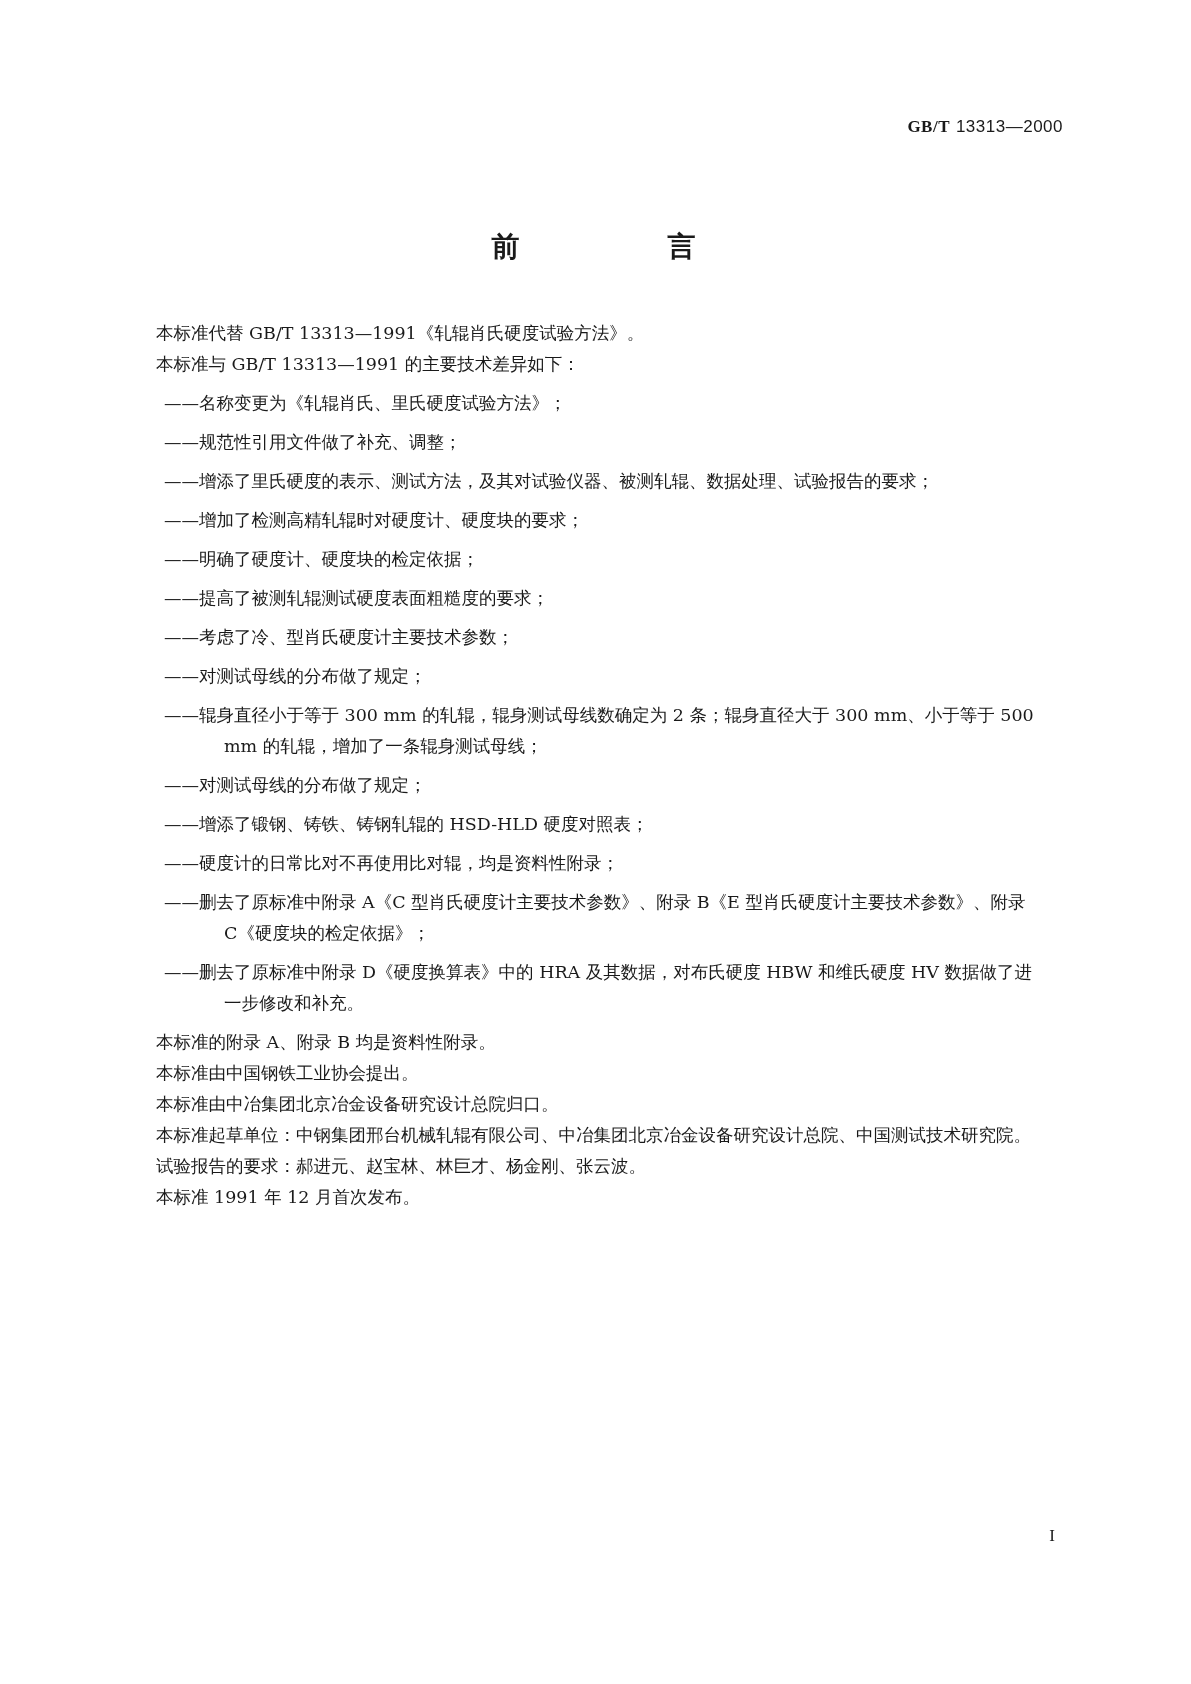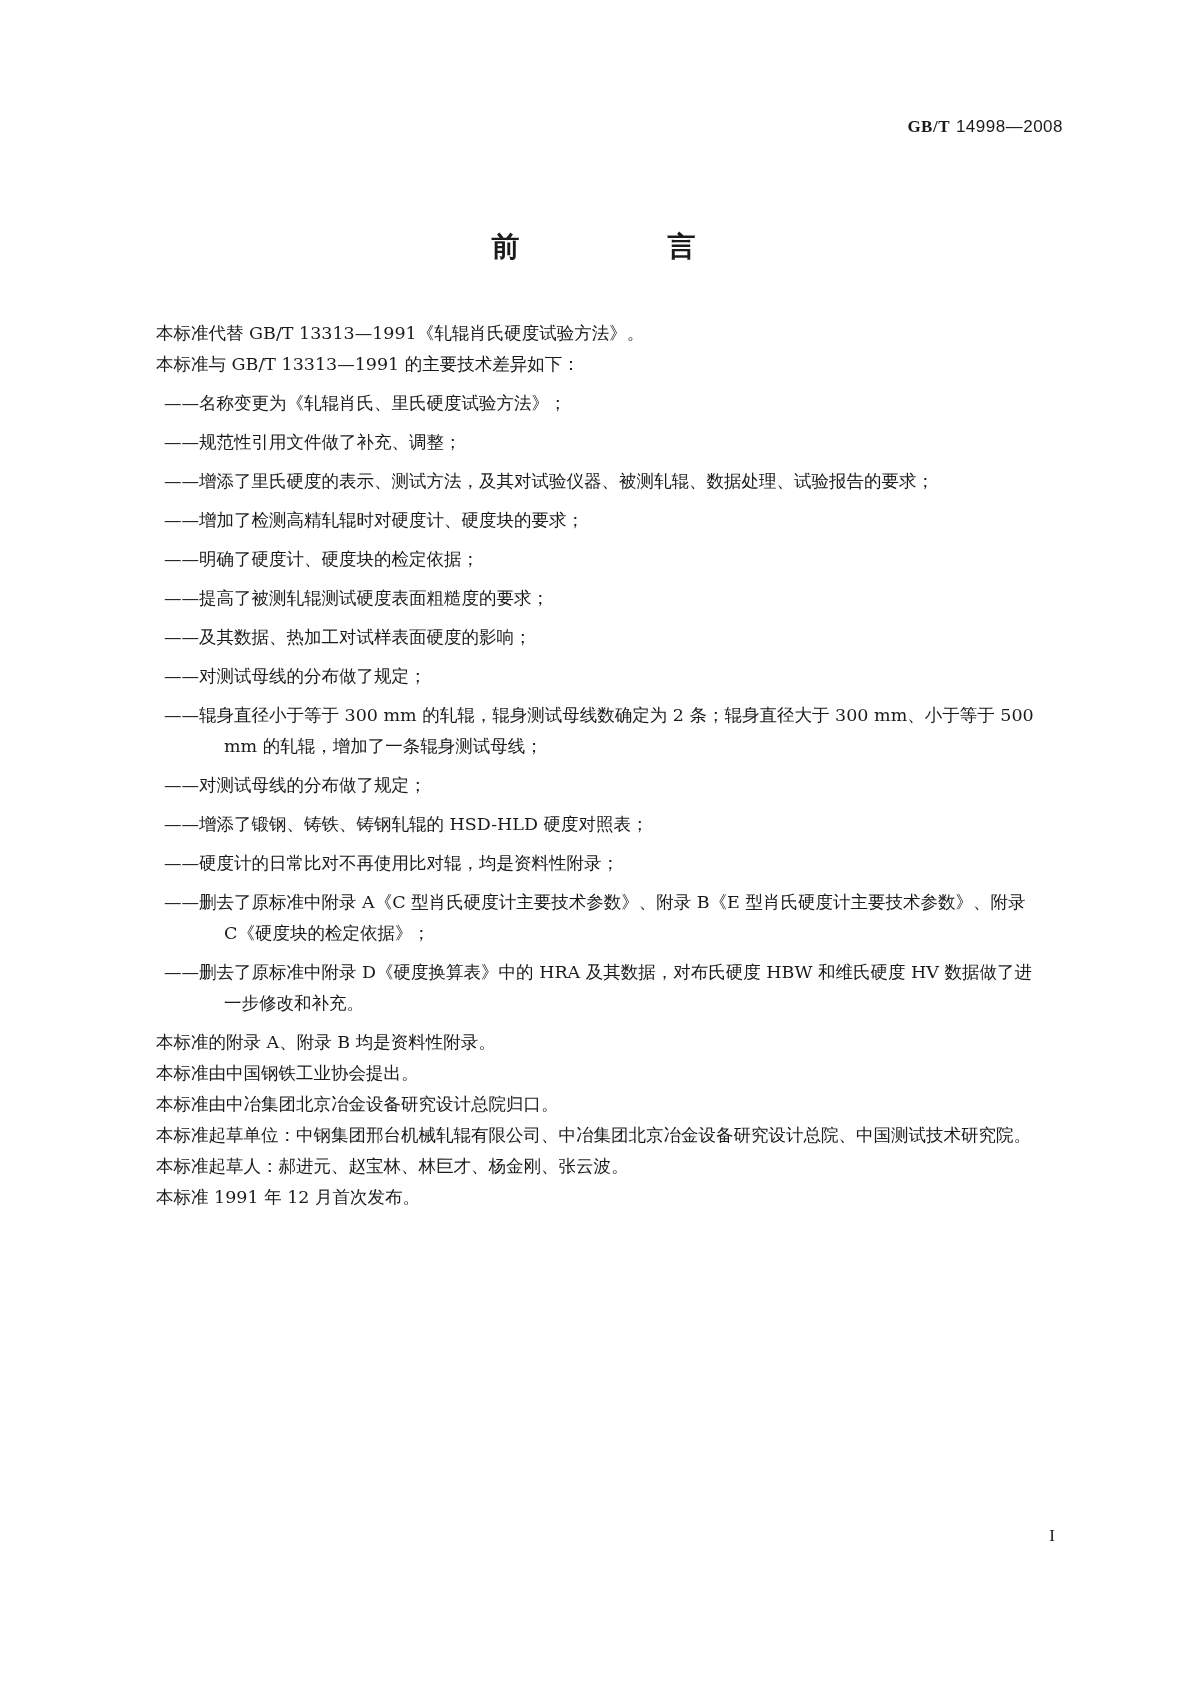--- a/index.html
+++ b/index.html
@@ -31,45 +31,45 @@
   .page-num {
     position: absolute; top: 1526px; right: 136px;
     font-size: 17px; font-family: "Liberation Serif", serif;
   }
 </style>
 </head>
 <body>
 
 <div class="header-code">
   <span class="std">GB/T</span>
-  <span class="num">14998—2008</span>
+  <span class="num">13313—2000</span>
 </div>
 
 <div class="title">前　言</div>
 
 <div class="content">
   <p class="para">本标准代替 GB/T 13313—1991《轧辊肖氏硬度试验方法》。</p>
   <p class="para">本标准与 GB/T 13313—1991 的主要技术差异如下：</p>
 
   <p class="item">——名称变更为《轧辊肖氏、里氏硬度试验方法》；</p>
   <p class="item">——规范性引用文件做了补充、调整；</p>
   <p class="item">——增添了里氏硬度的表示、测试方法，及其对试验仪器、被测轧辊、数据处理、试验报告的要求；</p>
   <p class="item">——增加了检测高精轧辊时对硬度计、硬度块的要求；</p>
   <p class="item">——明确了硬度计、硬度块的检定依据；</p>
   <p class="item">——提高了被测轧辊测试硬度表面粗糙度的要求；</p>
-  <p class="item">——及其数据、热加工对试样表面硬度的影响；</p>
+  <p class="item">——考虑了冷、型肖氏硬度计主要技术参数；</p>
   <p class="item">——对测试母线的分布做了规定；</p>
   <p class="item">——辊身直径小于等于 300 mm 的轧辊，辊身测试母线数确定为 2 条；辊身直径大于 300 mm、小于等于 500 mm 的轧辊，增加了一条辊身测试母线；</p>
   <p class="item">——对测试母线的分布做了规定；</p>
   <p class="item">——增添了锻钢、铸铁、铸钢轧辊的 HSD-HLD 硬度对照表；</p>
   <p class="item">——硬度计的日常比对不再使用比对辊，均是资料性附录；</p>
   <p class="item">——删去了原标准中附录 A《C 型肖氏硬度计主要技术参数》、附录 B《E 型肖氏硬度计主要技术参数》、附录 C《硬度块的检定依据》；</p>
   <p class="item">——删去了原标准中附录 D《硬度换算表》中的 HRA 及其数据，对布氏硬度 HBW 和维氏硬度 HV 数据做了进一步修改和补充。</p>
 
   <p class="para">本标准的附录 A、附录 B 均是资料性附录。</p>
   <p class="para">本标准由中国钢铁工业协会提出。</p>
   <p class="para">本标准由中冶集团北京冶金设备研究设计总院归口。</p>
   <p class="para">本标准起草单位：中钢集团邢台机械轧辊有限公司、中冶集团北京冶金设备研究设计总院、中国测试技术研究院。</p>
-  <p class="para">本标准起草人：郝进元、赵宝林、林巨才、杨金刚、张云波。</p>
+  <p class="para">试验报告的要求：郝进元、赵宝林、林巨才、杨金刚、张云波。</p>
   <p class="para">本标准 1991 年 12 月首次发布。</p>
 </div>
 
 <div class="page-num">I</div>
 
 </body></html>

